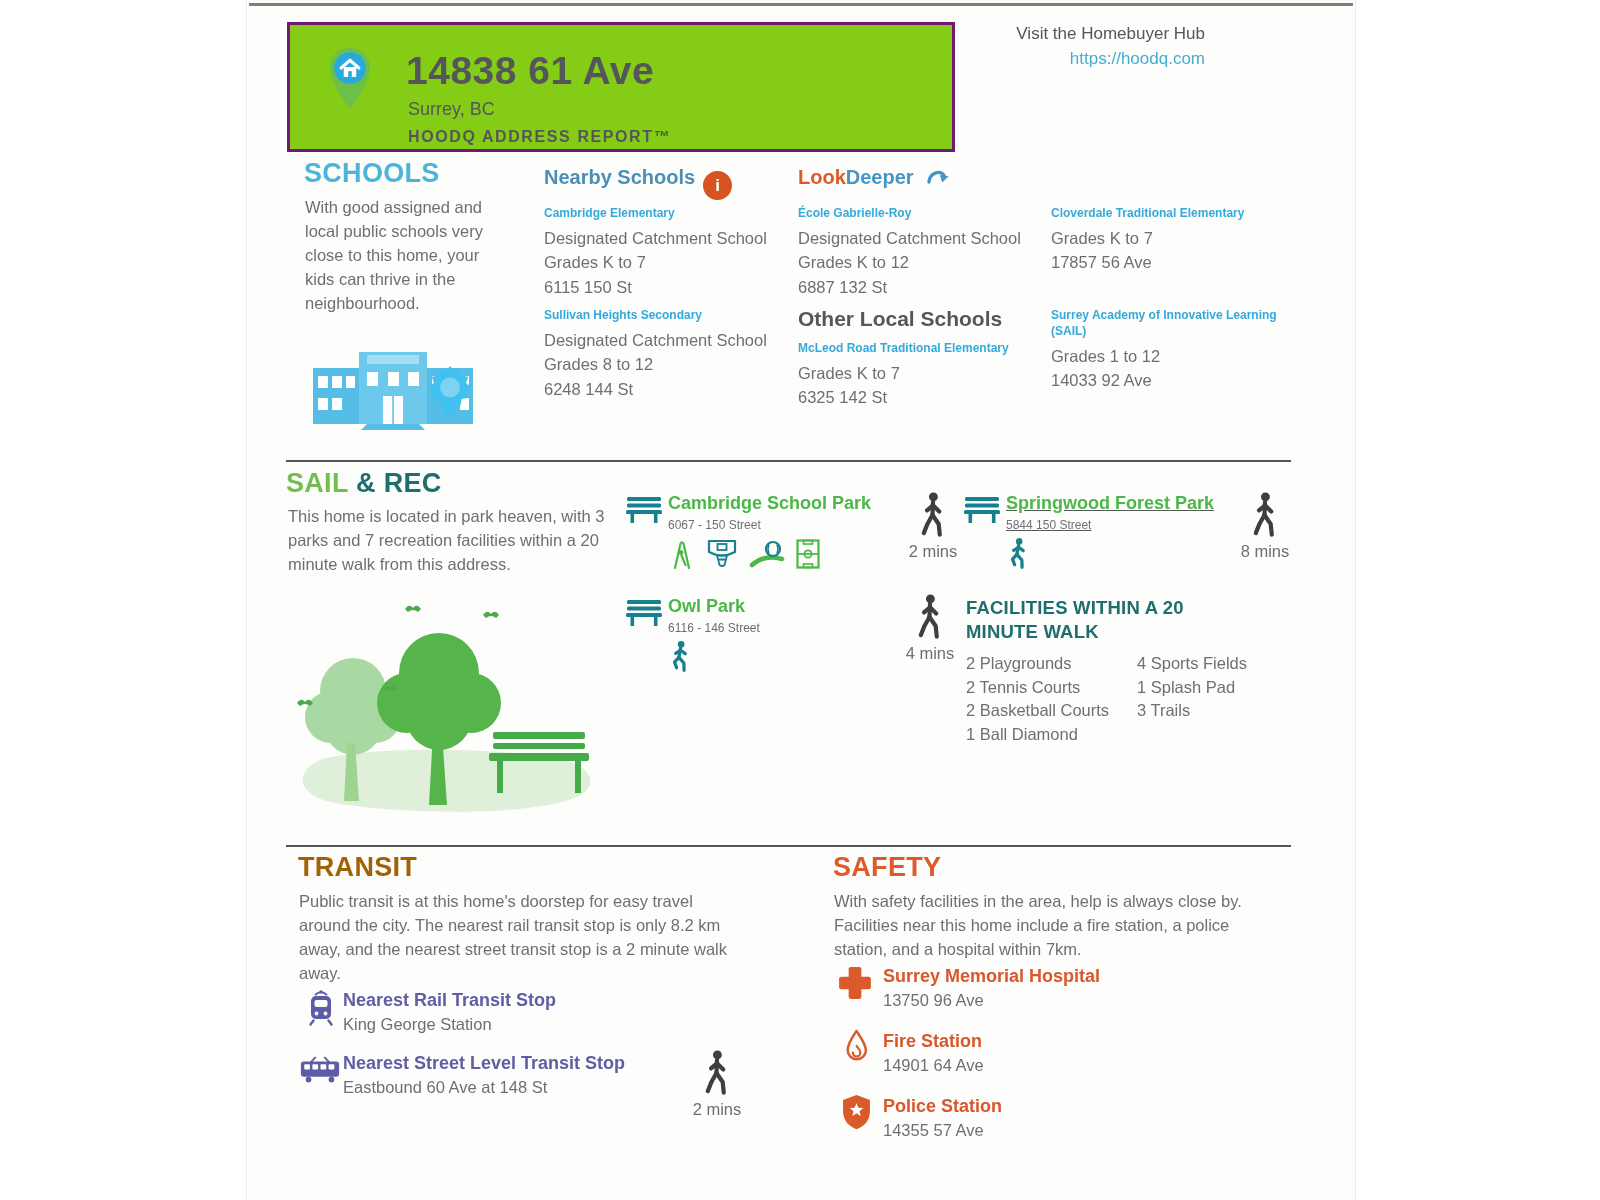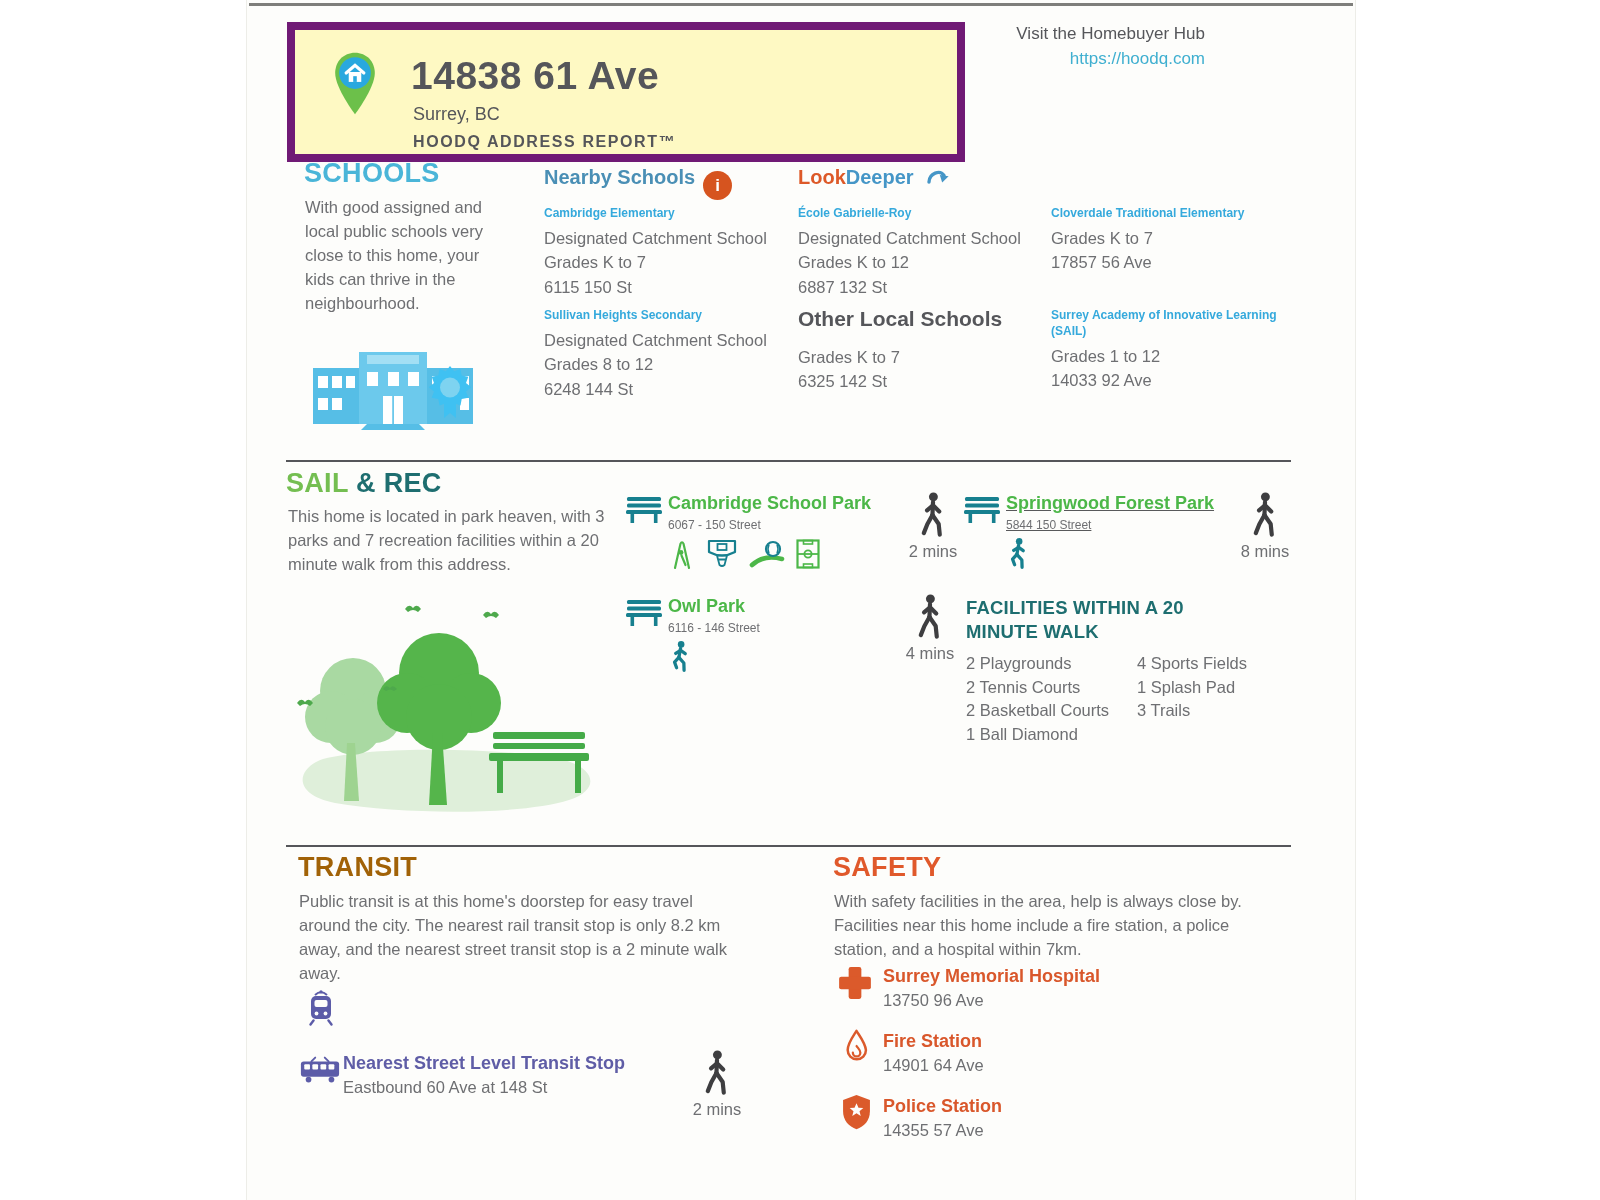--- a/index.html
+++ b/index.html
@@ -3,21 +3,21 @@
 <meta charset="utf-8">
 <style>
   html,body{margin:0;padding:0;background:#ffffff;}
   .stage{position:relative;width:1600px;height:1200px;background:#ffffff;overflow:hidden;
          font-family:"Liberation Sans",sans-serif;color:#58595B;}
   .page{position:absolute;left:246px;top:0;width:1108px;height:1200px;background:#FDFDFB;
         border-left:1px solid #EDEDE8;border-right:1px solid #EDEDE8;}
   .page-topline{position:absolute;left:2px;top:3px;width:1104px;height:3px;background:#7E7E7B;}
   .abs{position:absolute;}
   
-  .addr-box{position:absolute;left:40px;top:22px;width:662px;height:124px;border:8px solid #701a75;background:#fef9c3;}
+  .addr-box{position:absolute;left:40px;top:22px;width:662px;height:124px;border:3px solid #701a75;background:#84cc16;}
   .addr-title{position:absolute;left:116px;top:24px;font-size:39px;font-weight:700;color:#55565A;letter-spacing:.5px;}
   .addr-city{position:absolute;left:118px;top:74px;font-size:18px;color:#55565A;}
   .addr-report{position:absolute;left:118px;top:103px;font-size:16px;font-weight:700;letter-spacing:1.6px;color:#55565A;}
   .hdr-links{position:absolute;top:22px;right:150px;text-align:right;}
   .visit{font-size:17px;color:#55565A;line-height:1.45;}
   .visit-link{font-size:17px;color:#3FAFD0;line-height:1.45;}
   
   .sec-title{font-size:27px;font-weight:700;letter-spacing:.3px;}
   .desc{font-size:16.5px;line-height:1.45;color:#6E6F72;}
   
@@ -136,20 +136,21 @@
   <div class="school" style="left:551px;top:206px;">
     <div class="school-name">École Gabrielle-Roy</div>
     <div class="school-lines">
       <div>Designated Catchment School</div>
       <div>Grades K to 12</div>
       <div>6887 132 St</div>
     </div>
   </div>
   <div class="abs other-head" style="left:551px;top:307px;">Other Local Schools</div>
   <div class="school" style="left:551px;top:341px;width:222px;">
+    <div class="school-name">McLeod Road Traditional Elementary</div>
     <div class="school-lines">
       <div>Grades K to 7</div>
       <div>6325 142 St</div>
     </div>
   </div>
 
   <div class="school" style="left:804px;top:206px;width:205px;">
     <div class="school-name">Cloverdale Traditional Elementary</div>
     <div class="school-lines">
       <div>Grades K to 7</div>
@@ -370,20 +371,24 @@
     <svg width="30" height="38" viewBox="0 0 30 38">
       <path d="M9 7 Q15 1.5 21 7" stroke="#5C5CA8" stroke-width="2" fill="none"></path>
       <circle cx="15" cy="3.8" r="1.6" fill="#5C5CA8"></circle>
       <rect x="5" y="8" width="20" height="23" rx="5" fill="#5C5CA8"></rect>
       <rect x="8.5" y="12" width="13" height="7" rx="2" fill="#FDFDFB"></rect>
       <circle cx="10.5" cy="25.5" r="1.9" fill="#FDFDFB"></circle>
       <circle cx="19.5" cy="25.5" r="1.9" fill="#FDFDFB"></circle>
       <path d="M7.5 32.5 L4.5 36.5 M22.5 32.5 L25.5 36.5" stroke="#5C5CA8" stroke-width="2.4" stroke-linecap="round"></path>
     </svg>
   </div>
+  <div class="abs" style="left:96px;top:989px;">
+    <div class="stop-title">Nearest Rail Transit Stop</div>
+    <div class="stop-detail">King George Station</div>
+  </div>
 
   <div class="abs" style="left:52px;top:1055px;">
     <svg width="42" height="30" viewBox="0 0 44 30">
       <path d="M13 6 L17 2 M31 6 L27 2" stroke="#5C5CA8" stroke-width="2" stroke-linecap="round"></path>
       <rect x="2" y="6" width="40" height="16" rx="3" fill="#5C5CA8"></rect>
       <g fill="#FDFDFB">
         <rect x="5.5" y="9" width="6" height="5.5" rx="1"></rect>
             <rect x="14" y="9" width="6" height="5.5" rx="1"></rect>
         <rect x="22.5" y="9" width="6" height="5.5" rx="1"></rect>
             <rect x="31" y="9" width="6" height="5.5" rx="1"></rect>

